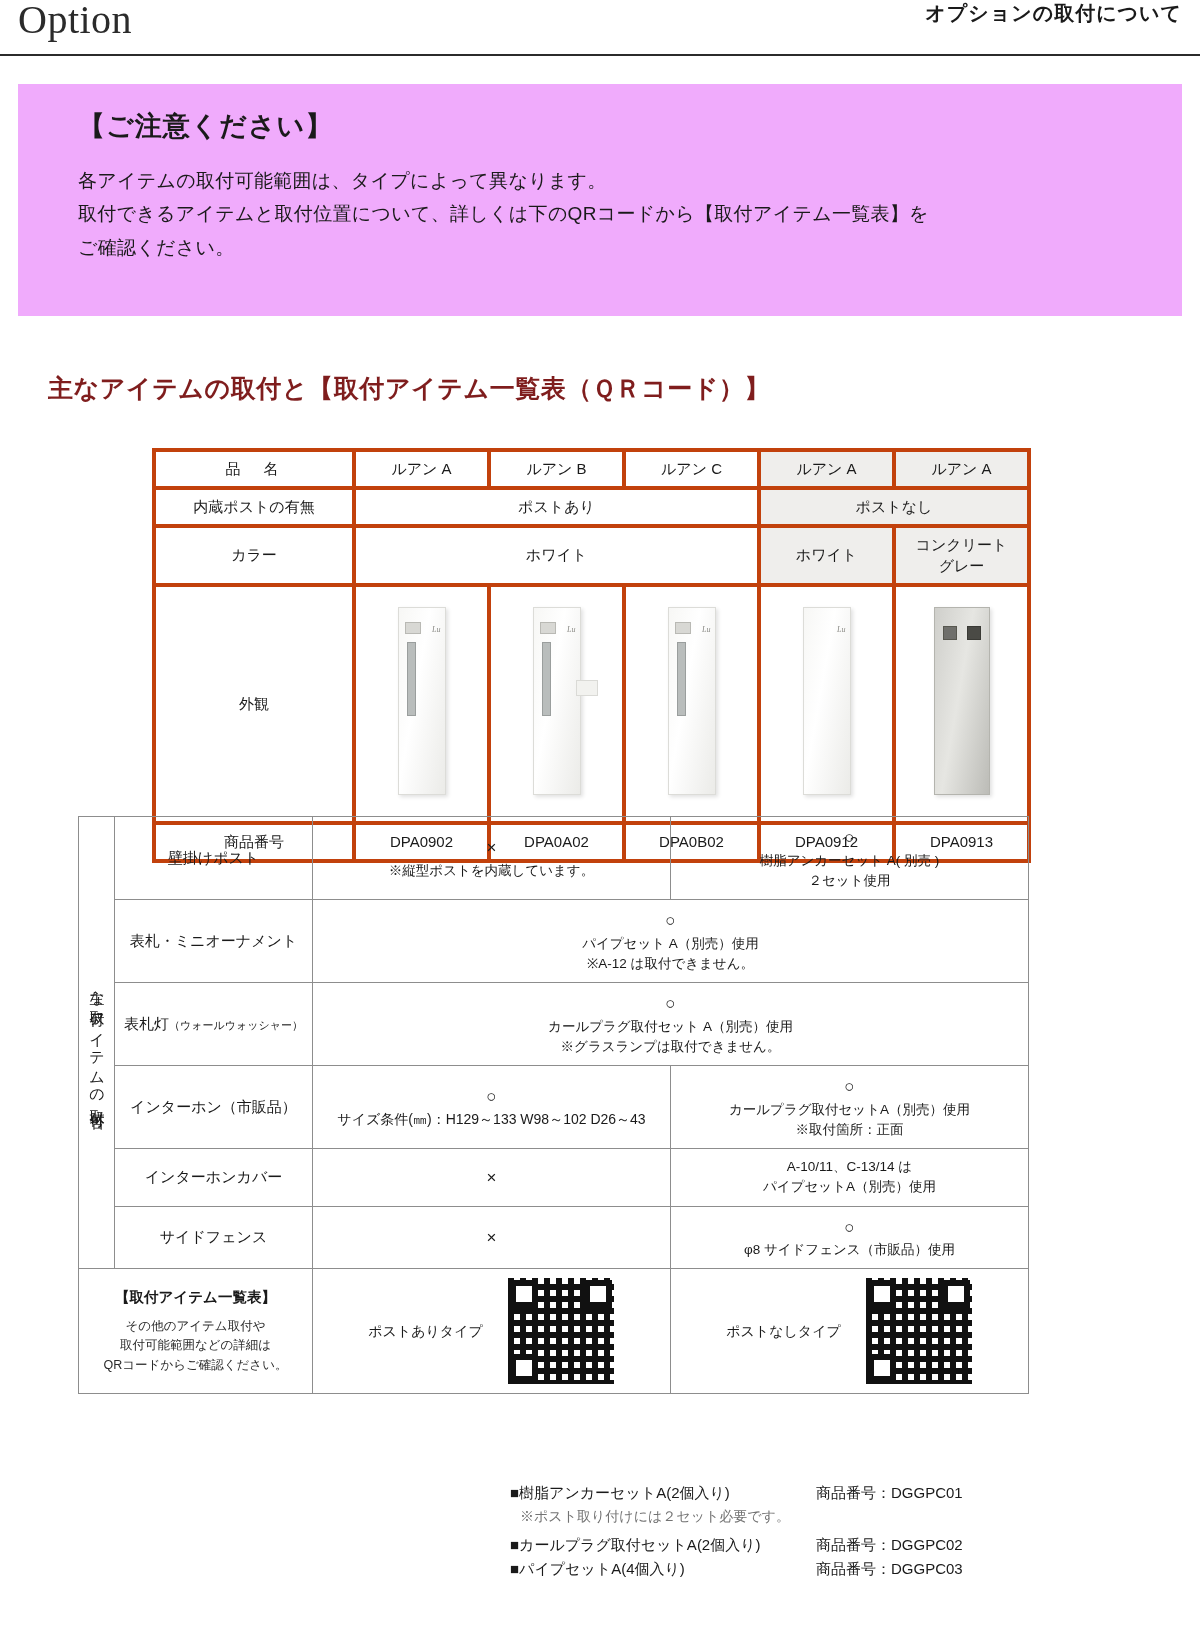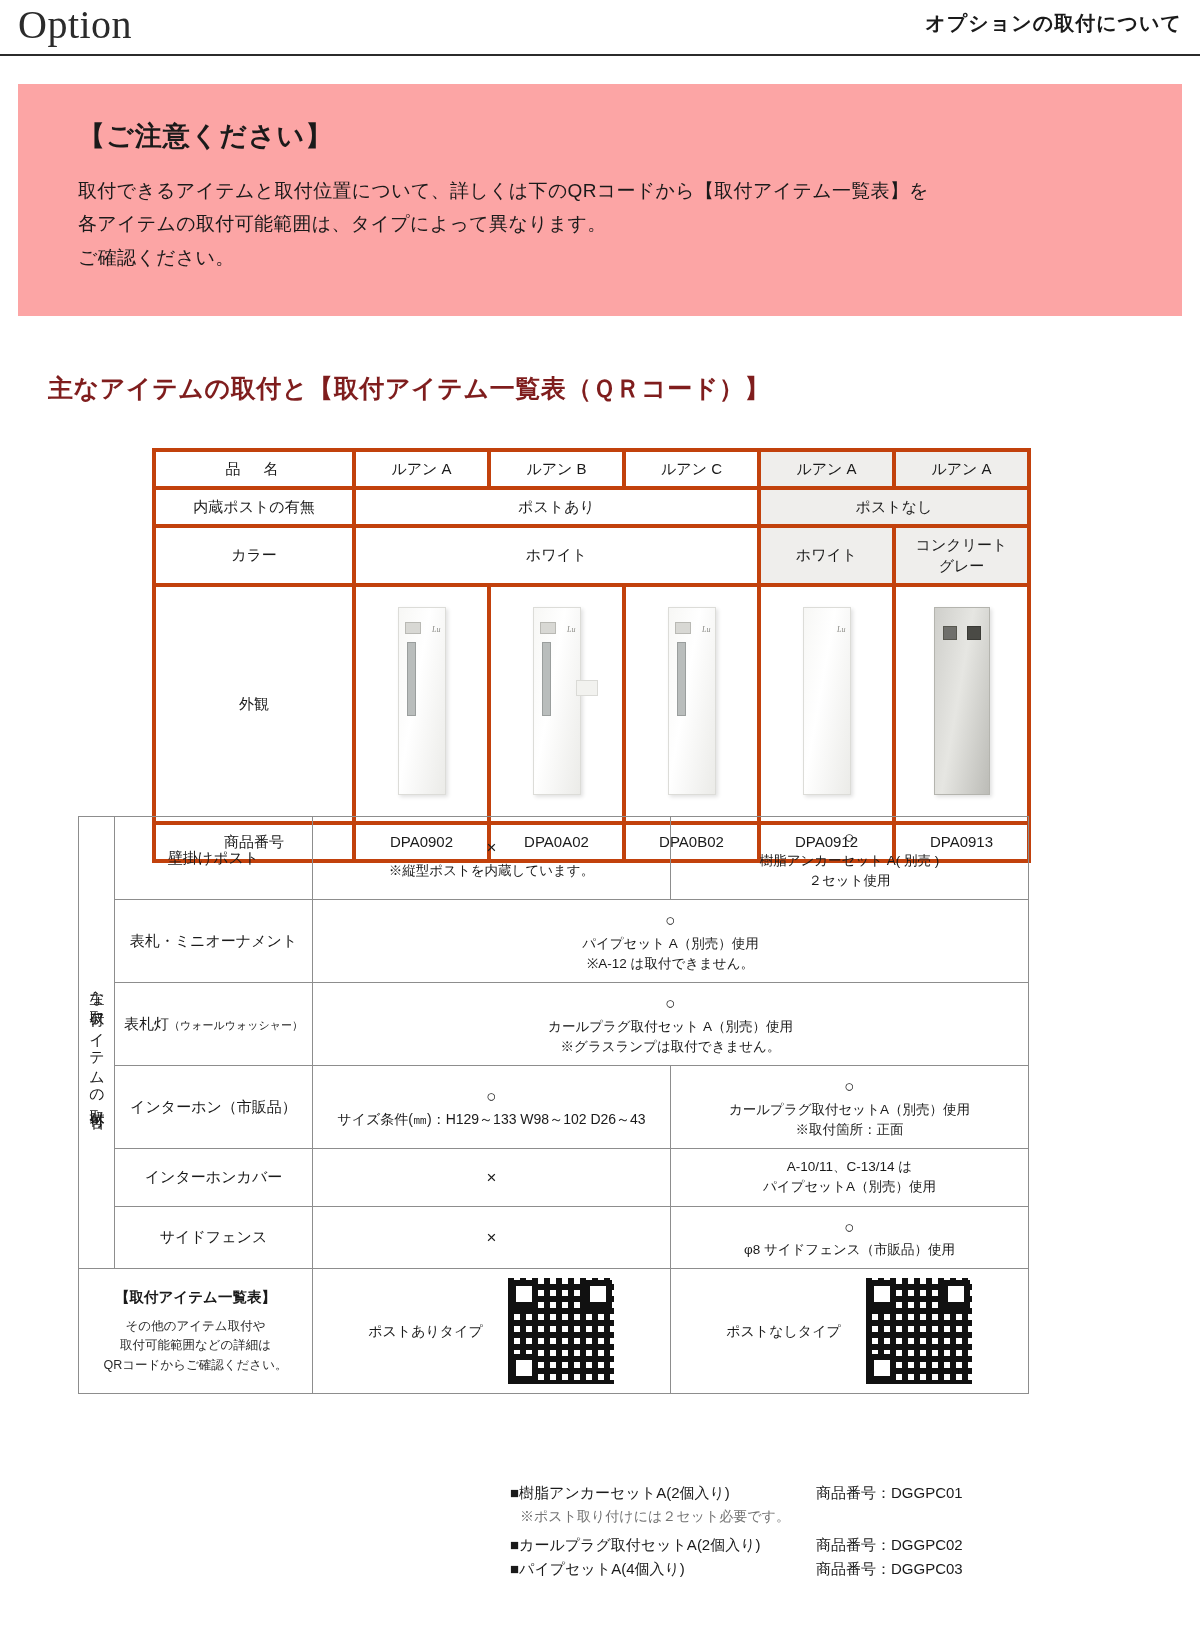--- a/index.html
+++ b/index.html
@@ -15,21 +15,21 @@
     position: relative;
     overflow: hidden;
   }
 
   
   .header {
     position: relative;
     height: 56px;
     border-bottom: 2px solid #2b2b2b;
     display: flex;
-    align-items: center;
+    align-items: flex-start;
     justify-content: space-between;
     padding: 0 18px 4px 18px;
     box-sizing: border-box;
   }
   .header-left {
     font-size: 40px;
     letter-spacing: 0.5px;
     color: #2b2b2b;
     font-family: "Liberation Serif", serif;
     line-height: 1;
@@ -42,23 +42,23 @@
     padding-bottom: 4px;
   }
 
   
   .notice {
     position: absolute;
     left: 18px;
     top: 84px;
     width: 1164px;
     height: 232px;
-    background: #fca5a5;
+    background: #f0abfc;
     box-sizing: border-box;
-    padding: 34px 60px 0 60px;
+    padding: 24px 60px 0 60px;
   }
   .notice-title {
     font-size: 27px;
     font-weight: bold;
     letter-spacing: 1px;
     margin: 0 0 20px 0;
     color: #1a1a1a;
   }
   .notice-line {
     font-size: 19px;
@@ -289,22 +289,22 @@
 </head>
 <body>
 
 <div class="header">
   <div class="header-left">Option</div>
   <div class="header-right">オプションの取付について</div>
 </div>
 
 <div class="notice">
   <div class="notice-title">【ご注意ください】</div>
+  <div class="notice-line">各アイテムの取付可能範囲は、タイプによって異なります。</div>
   <div class="notice-line">取付できるアイテムと取付位置について、詳しくは下のQRコードから【取付アイテム一覧表】を</div>
-  <div class="notice-line">各アイテムの取付可能範囲は、タイプによって異なります。</div>
   <div class="notice-line">ご確認ください。</div>
 </div>
 
 <div class="section-title">主なアイテムの取付と【取付アイテム一覧表（ＱＲコード）】</div>
 
 <div class="spec-wrap">
   <table class="spec">
     <colgroup>
       <col class="lbl">
         <col class="c1">

